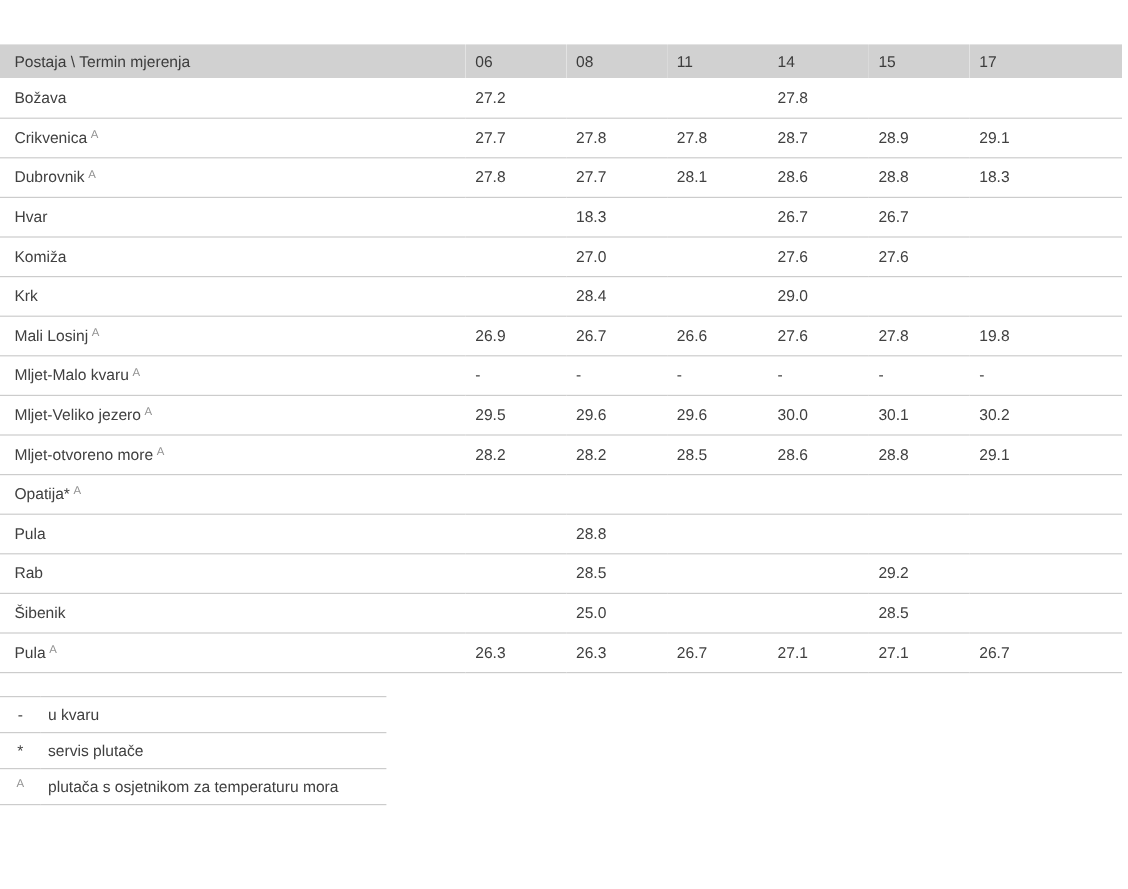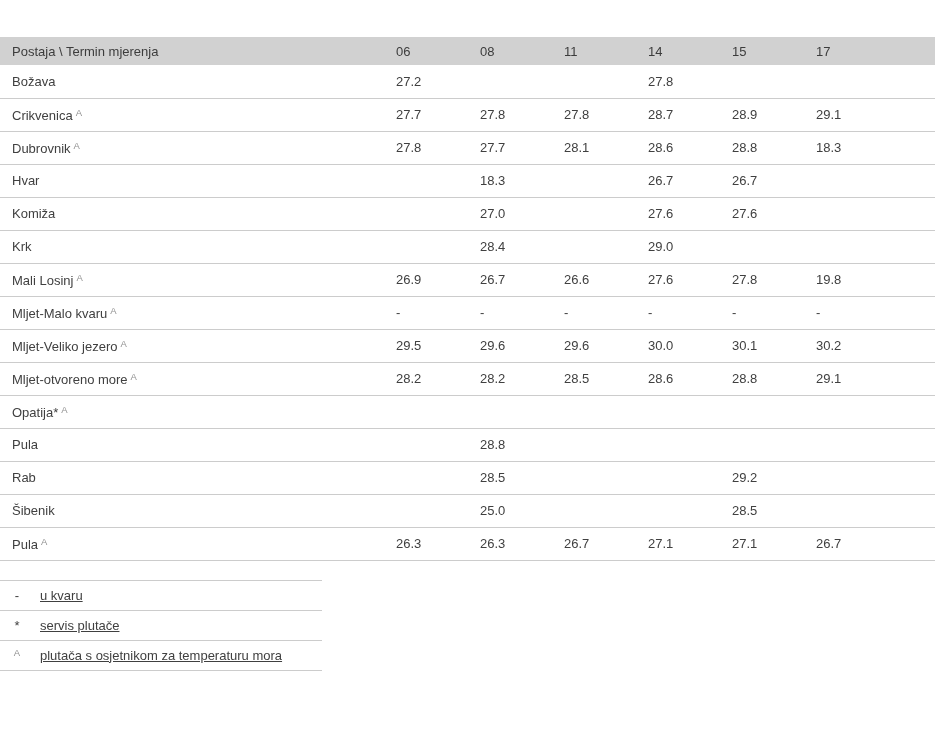--- a/index.html
+++ b/index.html
@@ -55,21 +55,21 @@
     height: 30px;
     border-bottom: 1px solid #cccccc;
     vertical-align: middle;
   }
   .legend-sym {
     width: 34px;
     text-align: center;
     color: #404040;
   }
   .legend-sym .sup-symbol { margin-left: 0; }
-  .legend-lbl { padding-left: 6px; text-decoration: underline; }
+  .legend-lbl { padding-left: 6px; }
 </style>
 </head>
 <body>
 
 <table class="main-table">
   <colgroup>
     <col style="width:388px">
     <col style="width:84px">
     <col style="width:84px">
     <col style="width:84px">

